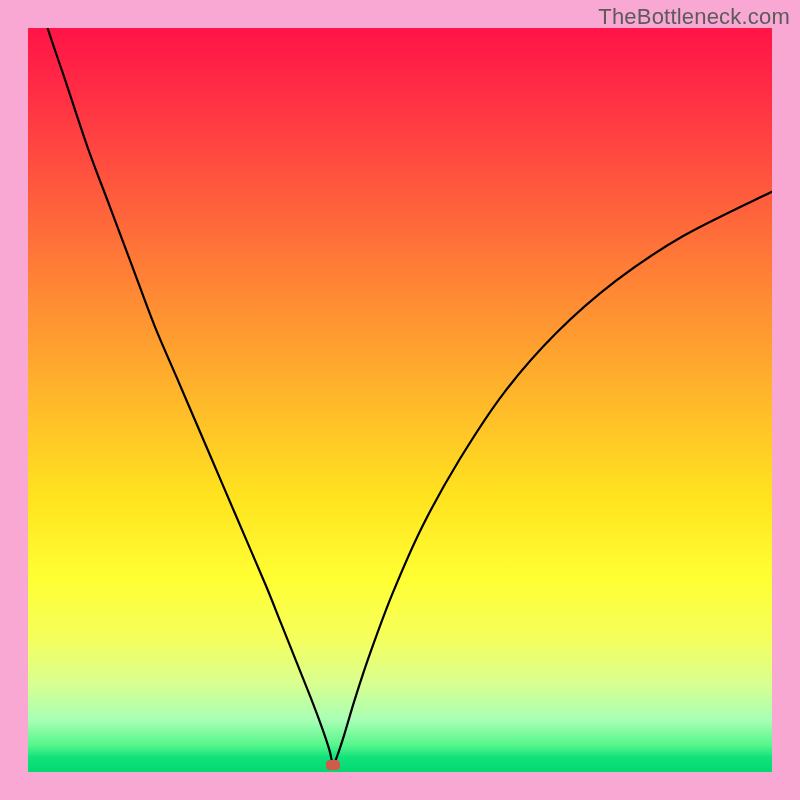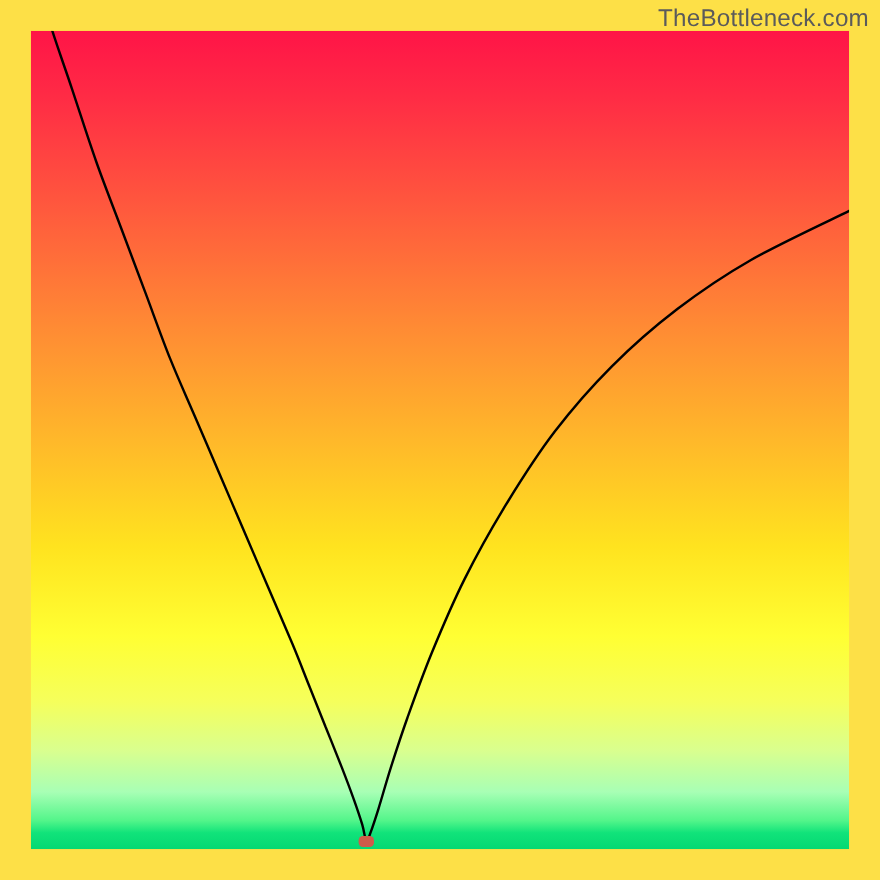--- a/index.html
+++ b/index.html
@@ -8,21 +8,21 @@
     width: 800px;
     height: 800px;
     overflow: hidden;
     font-family: Arial, Helvetica, sans-serif;
     background: #000;
   }
   .frame {
     position: relative;
     width: 800px;
     height: 800px;
-    background: #fde047;
+    background: #f9a8d4;
   }
   .plot-area {
     position: absolute;
     left: 28px;
     top: 28px;
     width: 744px;
     height: 744px;
     overflow: hidden;
   }
   .gradient {

